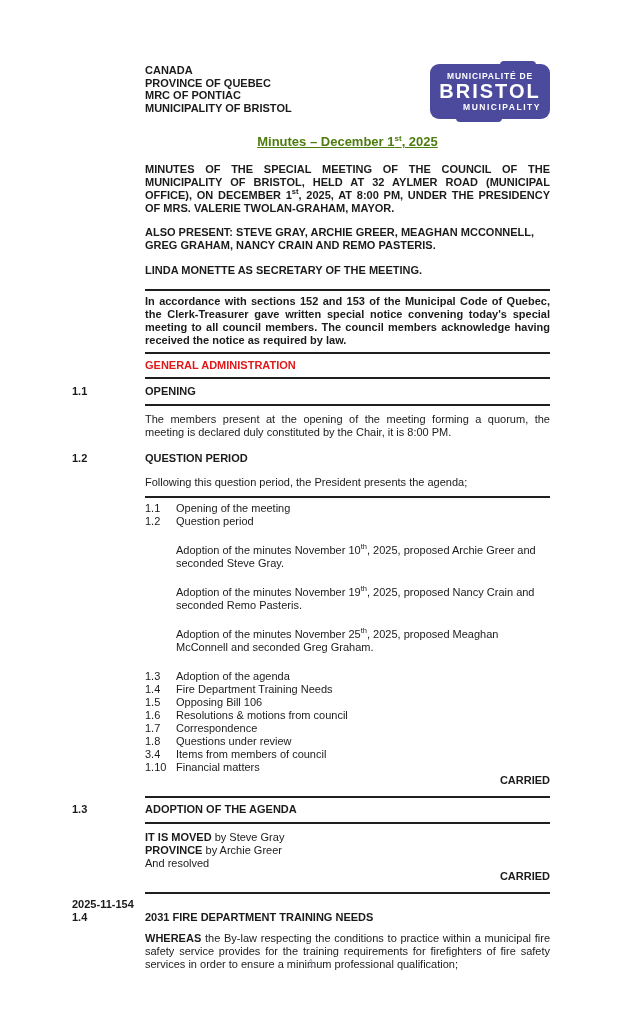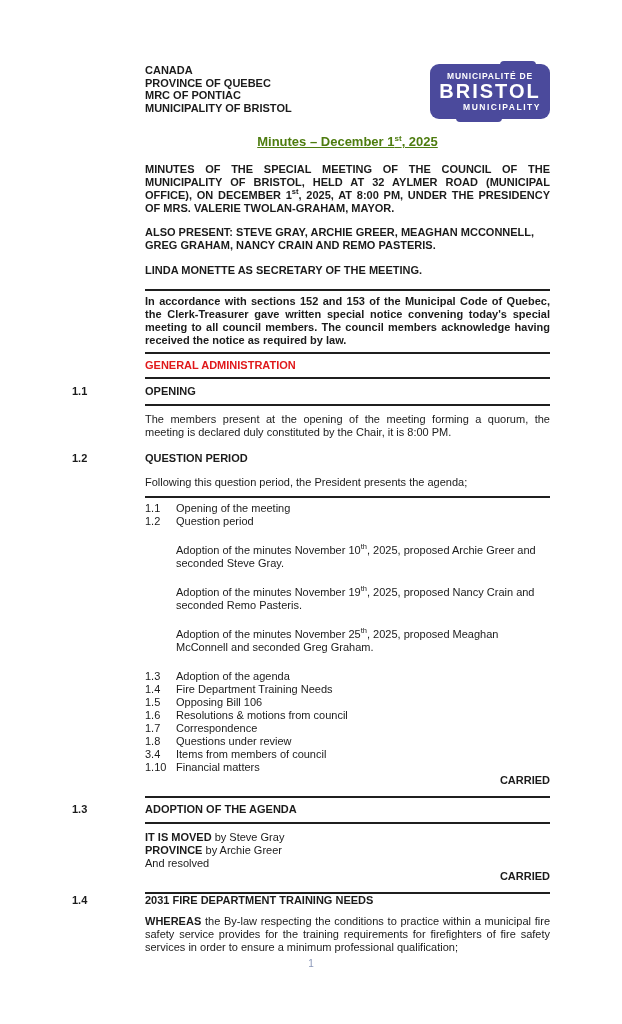--- a/index.html
+++ b/index.html
@@ -192,20 +192,21 @@
     </div>
     <div class="rule mt6"></div>
     <p class="content mt7">
       <span class="b">IT IS MOVED</span><span> by Steve Gray</span><br>
       <span class="b">PROVINCE</span><span> by Archie Greer</span><br>
       <span>And resolved</span>
     </p>
     <div class="carried">CARRIED</div>
     <div class="rule mt9"></div>
 
+    <div class="resno mt4">2025-11-154</div>
     <div class="sec">
       <span class="secnum">1.4</span>
       <span>2031 FIRE DEPARTMENT TRAINING NEEDS</span>
     </div>
     <p class="content just mt8"><span class="b">WHEREAS</span><span> the By-law respecting the conditions to practice within a municipal fire safety service provides for the training requirements for firefighters of fire safety services in order to ensure a minimum professional qualification;</span></p>
 
   </div>
 
   <div class="footer">1</div>
 </div>

